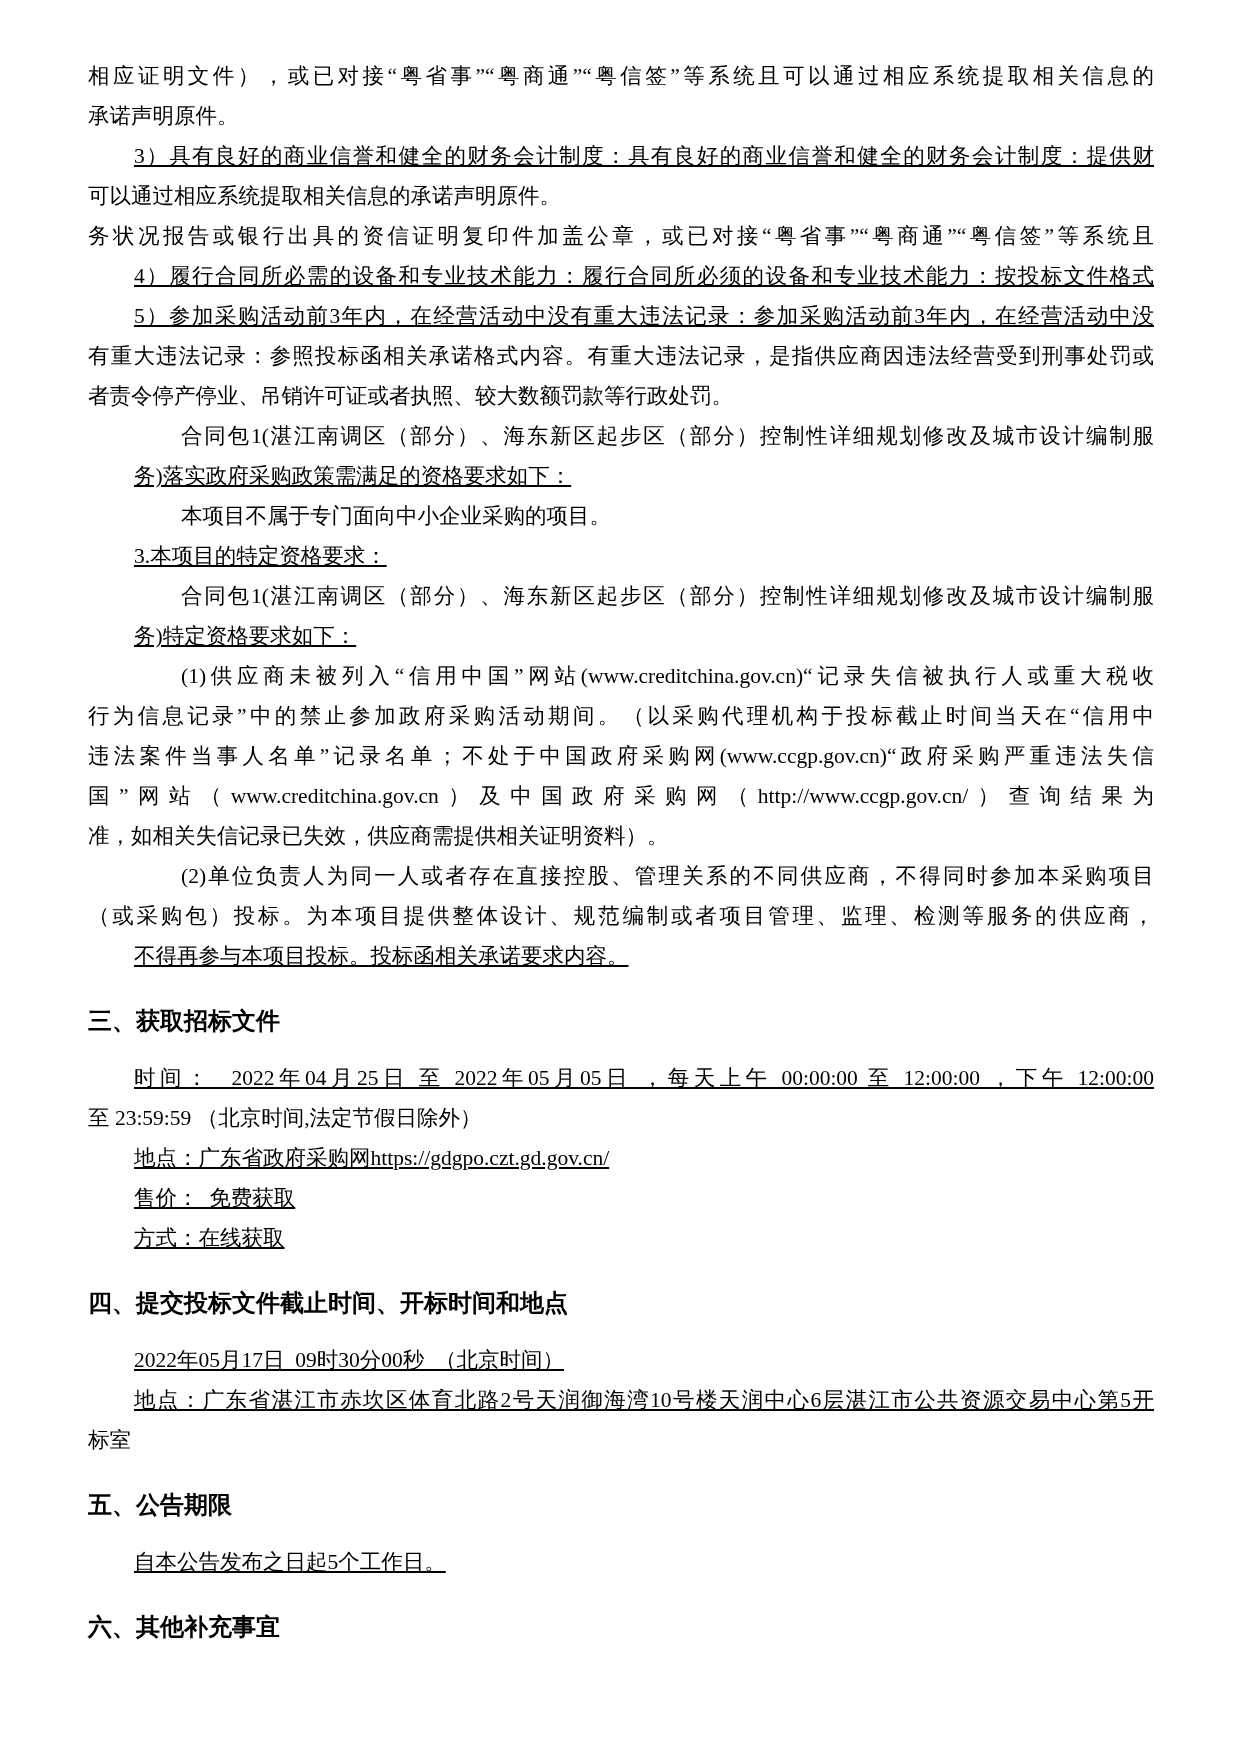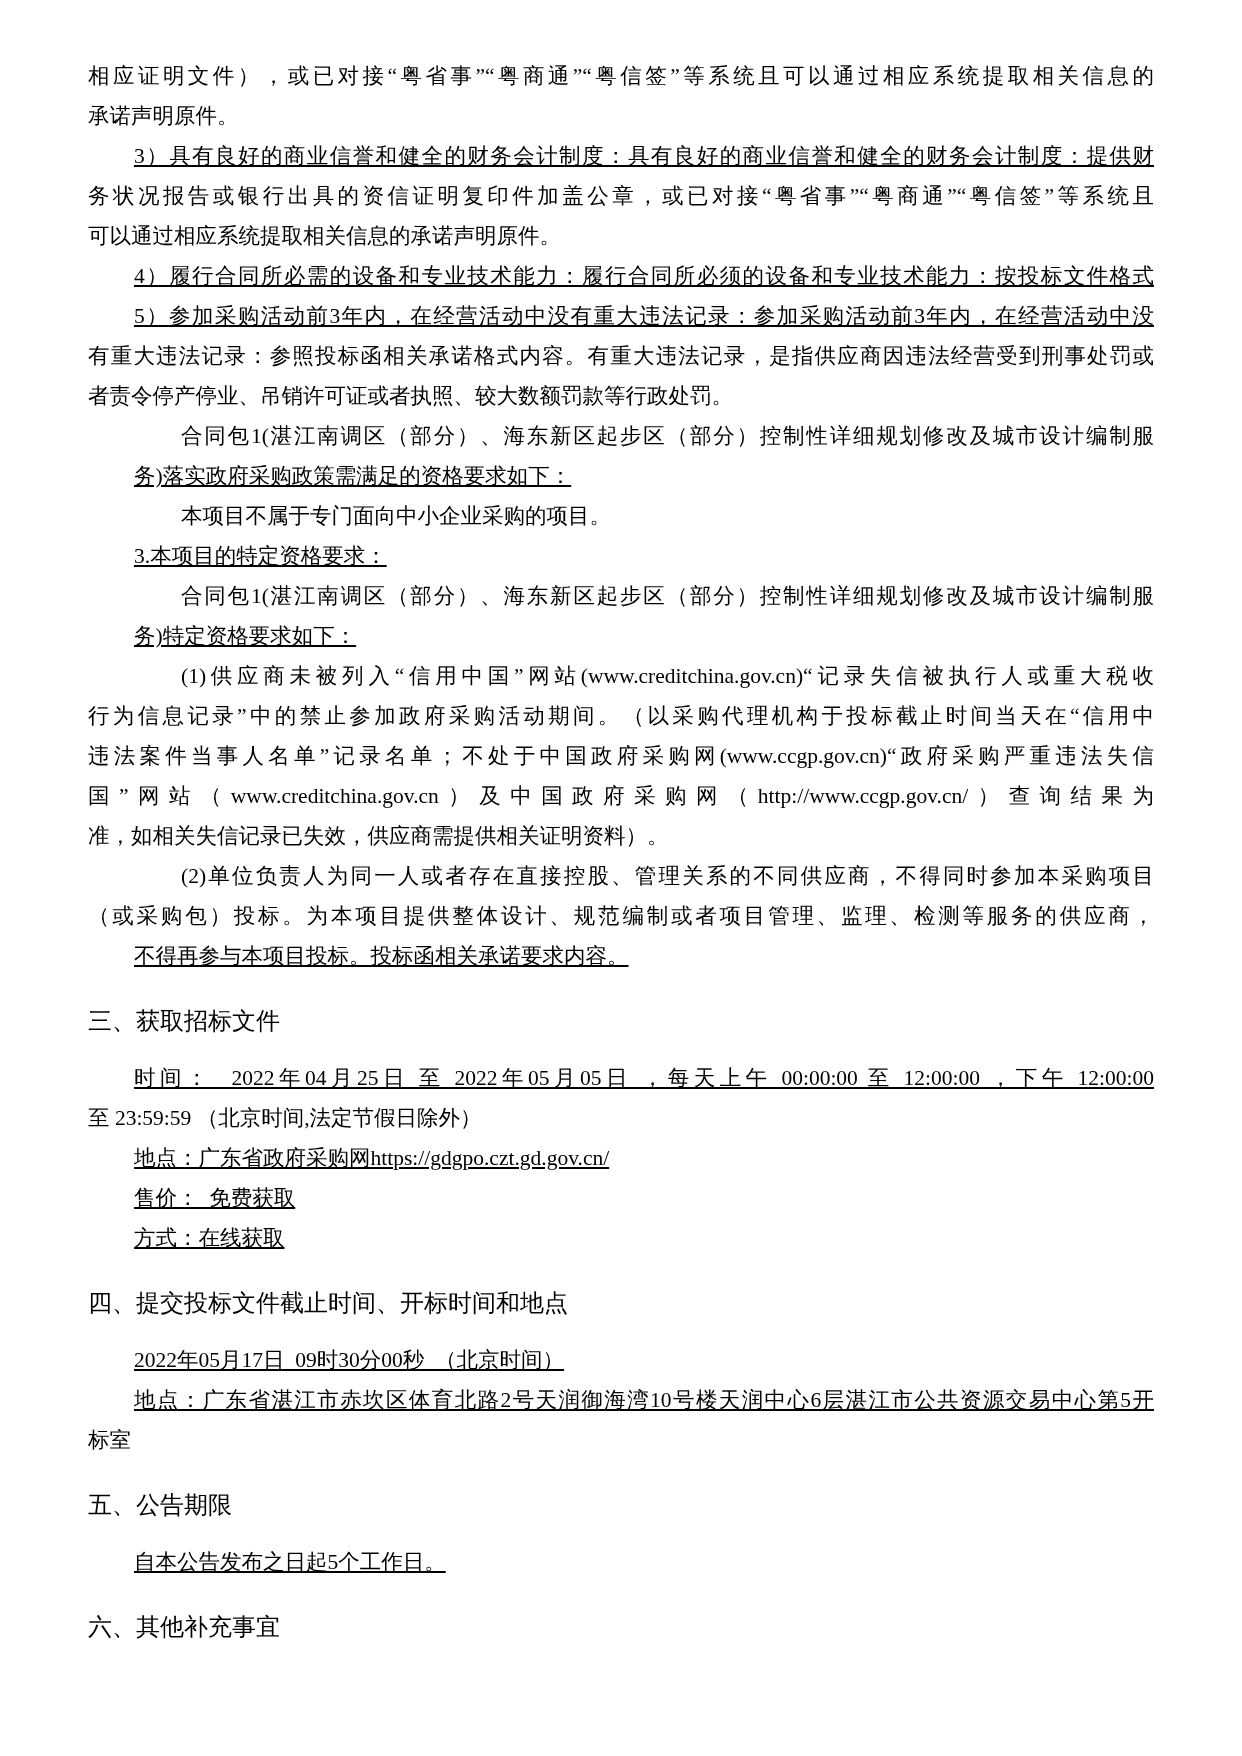--- a/index.html
+++ b/index.html
@@ -22,39 +22,39 @@
     white-space: pre-wrap;
   }
   .line.fill {
     text-align-last: justify;
   }
   .ind-none   { padding-left: 0; }
   .ind-normal { padding-left: 46px; text-decoration: underline; }
   .ind-deep   { padding-left: 93px; }
   .heading {
     font-family: "Liberation Sans", "DejaVu Sans", sans-serif;
-    font-weight: normal;
+    font-weight: bold;
     font-size: 24px;
     line-height: 34px;
     margin-top: 28px;
     margin-bottom: 20px;
     color: #000000;
     text-align: left;
   }
 </style>
 </head>
 <body>
 
 <div class="page">
   <div>
       <div class="line ind-none fill">相应证明文件），或已对接“粤省事”“粤商通”“粤信签”等系统且可以通过相应系统提取相关信息的</div>
       <div class="line ind-none">承诺声明原件。</div>
       <div class="line ind-normal fill">3）具有良好的商业信誉和健全的财务会计制度：具有良好的商业信誉和健全的财务会计制度：提供财</div>
+      <div class="line ind-none">可以通过相应系统提取相关信息的承诺声明原件。</div>
       <div class="line ind-none fill">务状况报告或银行出具的资信证明复印件加盖公章，或已对接“粤省事”“粤商通”“粤信签”等系统且</div>
-      <div class="line ind-none">可以通过相应系统提取相关信息的承诺声明原件。</div>
       <div class="line ind-normal fill">4）履行合同所必需的设备和专业技术能力：履行合同所必须的设备和专业技术能力：按投标文件格式</div>
       <div class="line ind-normal fill">5）参加采购活动前3年内，在经营活动中没有重大违法记录：参加采购活动前3年内，在经营活动中没</div>
       <div class="line ind-none fill">有重大违法记录：参照投标函相关承诺格式内容。有重大违法记录，是指供应商因违法经营受到刑事处罚或</div>
       <div class="line ind-none">者责令停产停业、吊销许可证或者执照、较大数额罚款等行政处罚。</div>
       <div class="line ind-deep fill">合同包1(湛江南调区（部分）、海东新区起步区（部分）控制性详细规划修改及城市设计编制服</div>
       <div class="line ind-normal">务)落实政府采购政策需满足的资格要求如下：</div>
       <div class="line ind-deep">本项目不属于专门面向中小企业采购的项目。</div>
       <div class="line ind-normal">3.本项目的特定资格要求：</div>
       <div class="line ind-deep fill">合同包1(湛江南调区（部分）、海东新区起步区（部分）控制性详细规划修改及城市设计编制服</div>
       <div class="line ind-normal">务)特定资格要求如下：</div>

